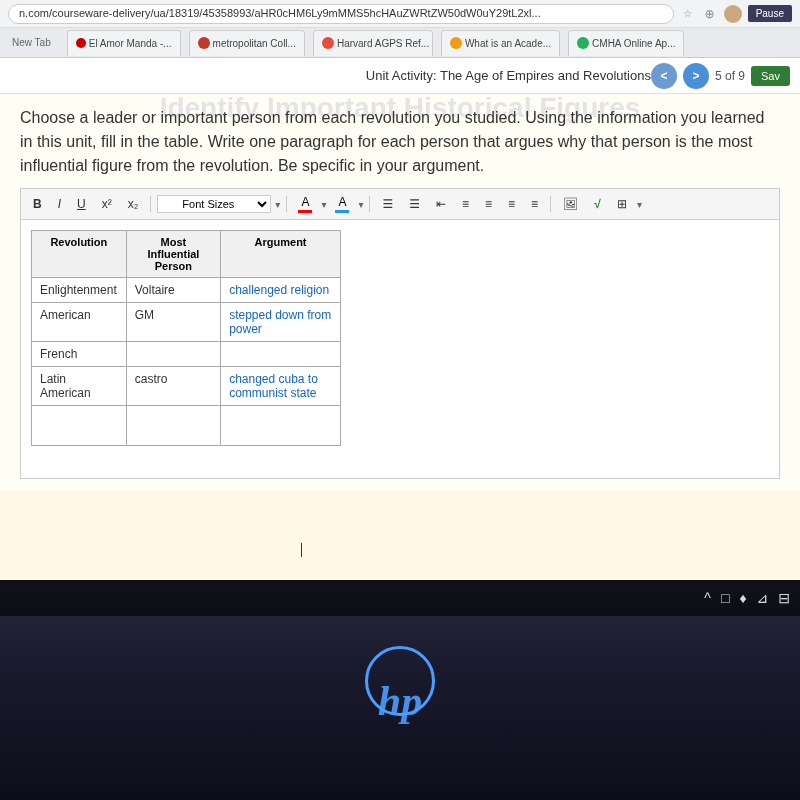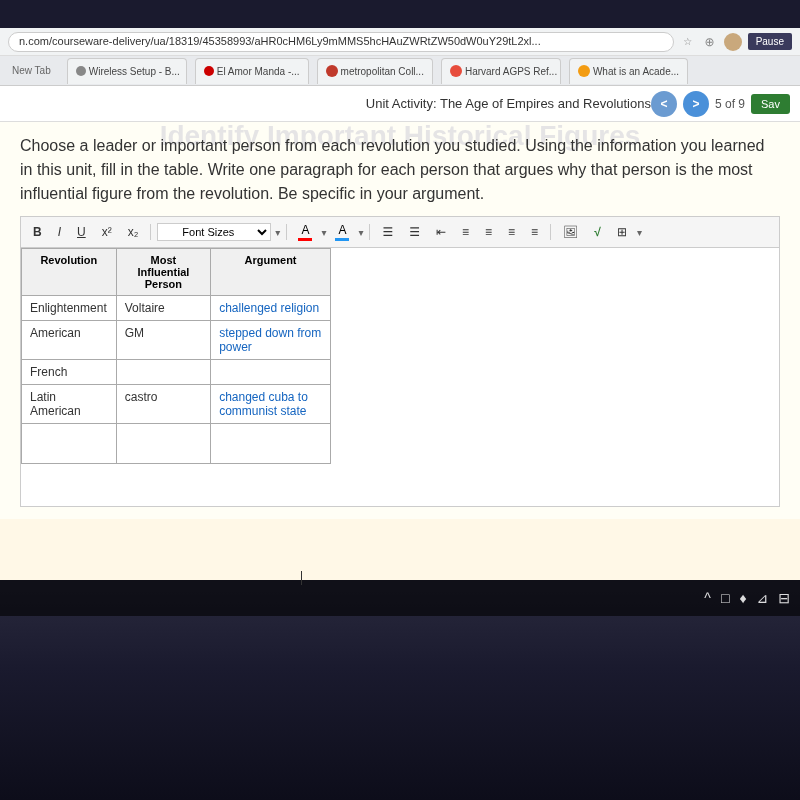--- a/index.html
+++ b/index.html
@@ -8,21 +8,20 @@
       height: 800px;
       overflow: hidden;
       font-family: Arial, sans-serif;
       background: #1a1a2e;
     }
 
     
     .browser-chrome {
       background: #7f1d1d;
       width: 100%;
-      margin-top: 28px;
     }
 
     
     .address-bar {
       background: #f1f3f4;
       padding: 4px 8px;
       display: flex;
       align-items: center;
       gap: 6px;
       height: 28px;
@@ -259,20 +258,21 @@
       height: 3px;
       width: 14px;
       background: #2196F3;
       margin-top: 1px;
     }
 
     
     .editor-area {
       border: 1px solid #ccc;
       background: white;
+      padding: 10px;
       min-height: 260px;
       position: relative;
       z-index: 1;
     }
 
     .data-table {
       border-collapse: collapse;
       width: 310px;
       font-size: 12px;
     }
@@ -382,38 +382,38 @@
       <div class="addr-icon" style="background:#c9a87c;width:18px;height:18px;border-radius:50%;overflow:hidden;"></div>
       <div class="pause-btn">Pause</div>
     </div>
   </div>
 
   <div class="tabs-bar">
     <div class="tab-item new-tab">
       <span>New Tab</span>
     </div>
     <div class="tab-item">
-      <div class="tab-dot" style="background:#888;"></div>
-      <span>Wireless Setup - B...</span>
-    </div>
-    <div class="tab-item">
       <div class="tab-dot" style="background:#cc0000;"></div>
       <span>El Amor Manda -...</span>
     </div>
     <div class="tab-item">
       <div class="tab-dot" style="background:#c0392b;width:12px;height:12px;"></div>
       <span>metropolitan Coll...</span>
     </div>
     <div class="tab-item">
       <div class="tab-dot" style="background:#e74c3c;width:12px;height:12px;"></div>
       <span>Harvard AGPS Ref...</span>
     </div>
     <div class="tab-item">
       <div class="tab-dot" style="background:#f39c12;width:12px;height:12px;"></div>
       <span>What is an Acade...</span>
+    </div>
+    <div class="tab-item">
+      <div class="tab-dot" style="background:#27ae60;width:12px;height:12px;"></div>
+      <span>CMHA Online Ap...</span>
     </div>
   </div>
 </div>
 
 <div class="main-content">
 
   <div class="page-header">
     <span class="page-title-text">Unit Activity: The Age of Empires and Revolutions</span>
     <div class="page-nav">
       <button class="nav-btn prev">&lt;</button>
@@ -513,13 +513,16 @@
 </div>
 
 <div class="taskbar">
   <div class="taskbar-bar">
     <span class="taskbar-icon">^</span>
     <span class="taskbar-icon">□</span>
     <span class="taskbar-icon">♦</span>
     <span class="taskbar-icon">⊿</span>
     <span class="taskbar-icon">⊟</span>
   </div>
+  <div class="hp-circle">
+    <span class="hp-logo">hp</span>
+  </div>
 </div>
 
 </body></html>

